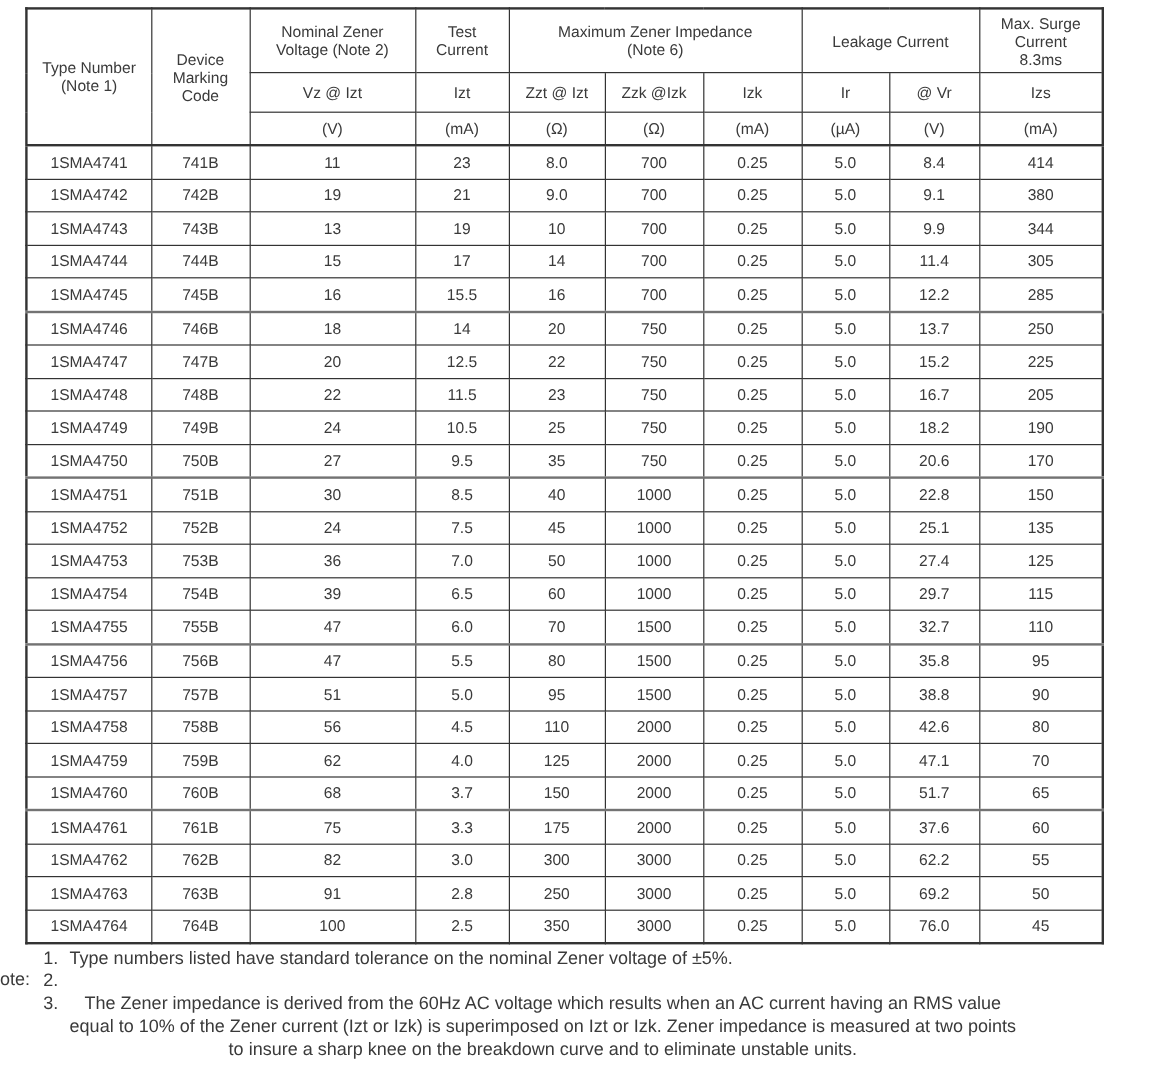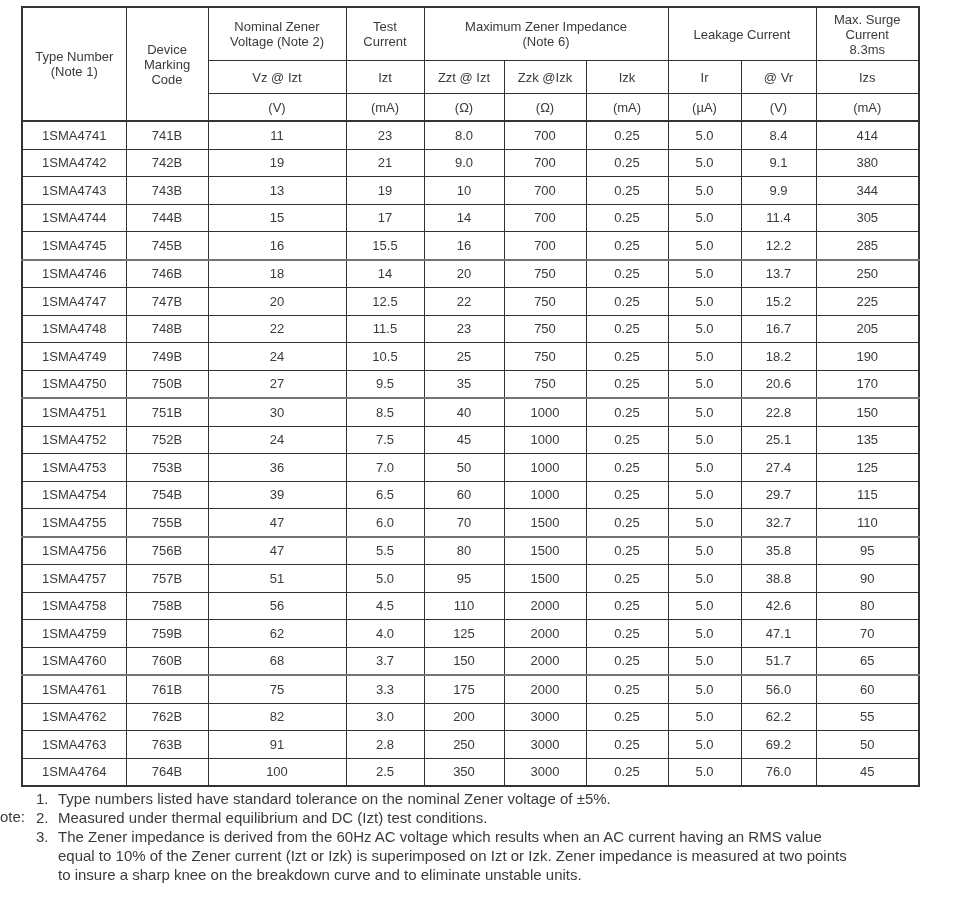--- a/index.html
+++ b/index.html
@@ -64,20 +64,21 @@
   .note-item {
     display: flex;
     margin-left: 36px;
   }
   .note-num {
     flex: none;
     width: 22px;
   }
   .note-text {
     white-space: pre-line;
+    text-align: center;
   }
 </style>
 </head>
 <body>
 
 <div class="page">
 
   <div class="table-wrap">
     <table class="spec">
       <colgroup>
@@ -382,29 +383,29 @@
         <tbody>
           <tr>
             <td>1SMA4761</td>
             <td>761B</td>
             <td>75</td>
             <td>3.3</td>
             <td>175</td>
             <td>2000</td>
             <td>0.25</td>
             <td>5.0</td>
-            <td>56.0</td>
+            <td>37.6</td>
             <td>60</td>
           </tr>
           <tr>
             <td>1SMA4762</td>
             <td>762B</td>
             <td>82</td>
             <td>3.0</td>
-            <td>200</td>
+            <td>300</td>
             <td>3000</td>
             <td>0.25</td>
             <td>5.0</td>
             <td>62.2</td>
             <td>55</td>
           </tr>
           <tr>
             <td>1SMA4763</td>
             <td>763B</td>
             <td>91</td>
@@ -434,21 +435,20 @@
 
   <div class="notes">
     <span class="note-label">ote:</span>
     <div>
         <div class="note-item">
           <span class="note-num">1.</span>
           <span class="note-text">Type numbers listed have standard tolerance on the nominal Zener voltage of ±5%.</span>
         </div>
         <div class="note-item">
           <span class="note-num">2.</span>
-          <span class="note-text">Measured under thermal equilibrium and DC (Izt) test conditions.</span>
         </div>
         <div class="note-item">
           <span class="note-num">3.</span>
           <span class="note-text">The Zener impedance is derived from the 60Hz AC voltage which results when an AC current having an RMS value
 equal to 10% of the Zener current (Izt or Izk) is superimposed on Izt or Izk. Zener impedance is measured at two points
 to insure a sharp knee on the breakdown curve and to eliminate unstable units.</span>
         </div>
       </div>
   </div>
 

